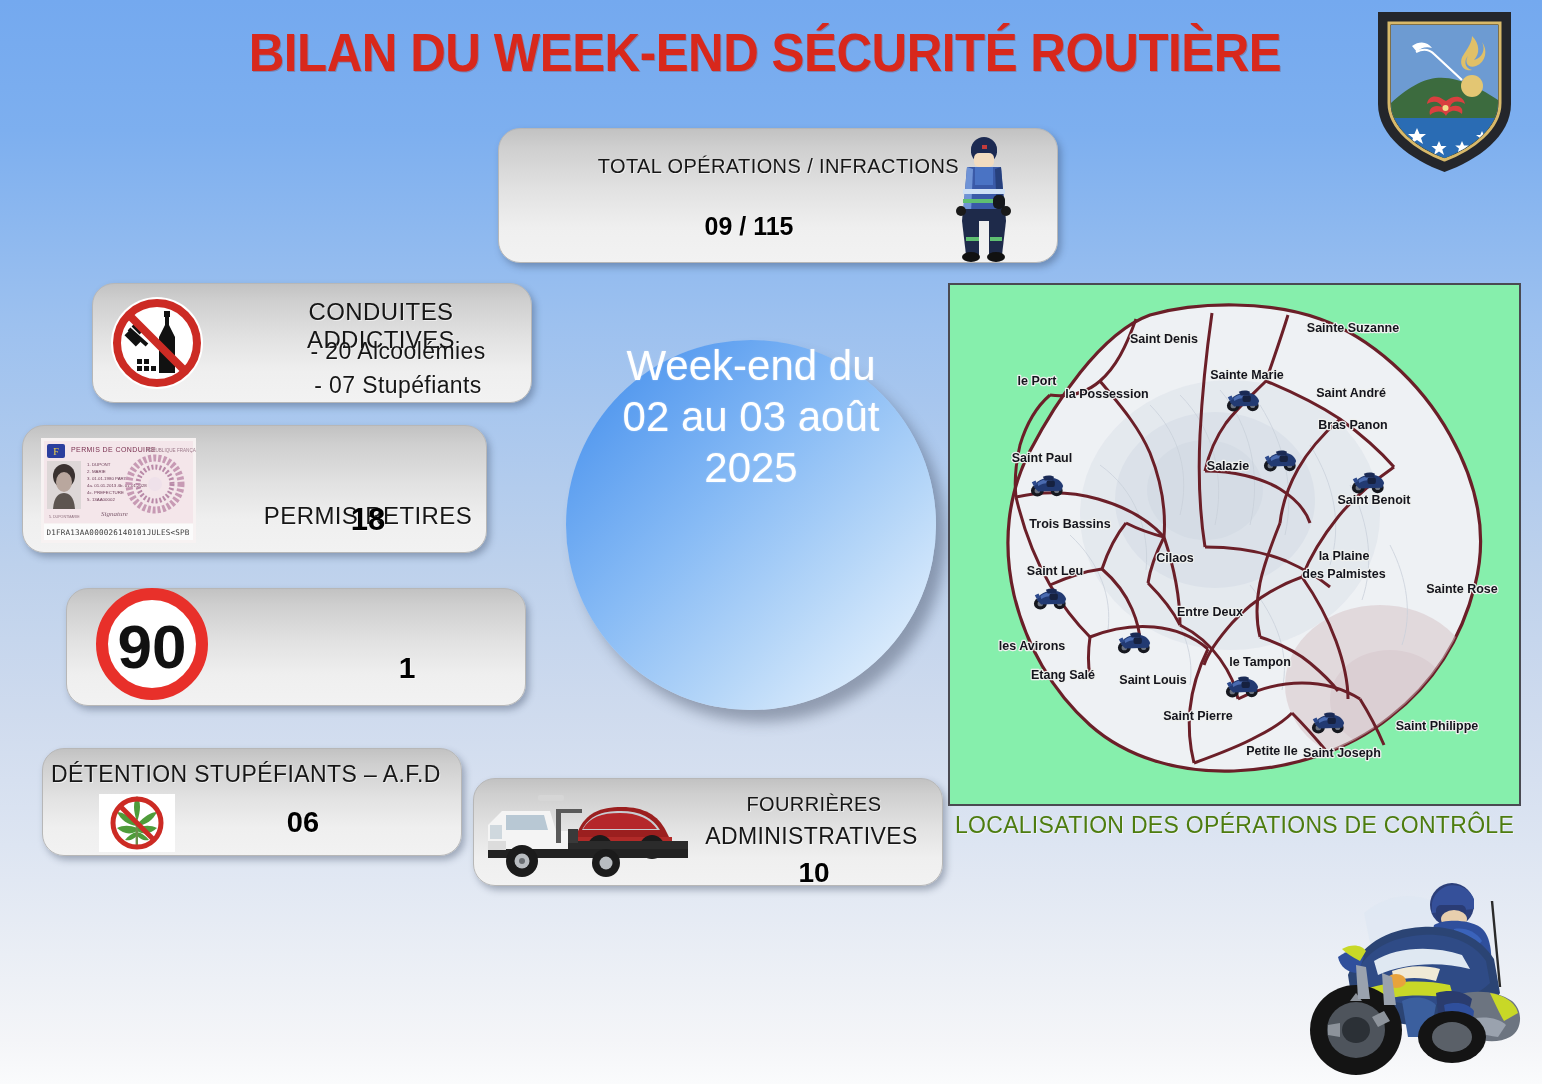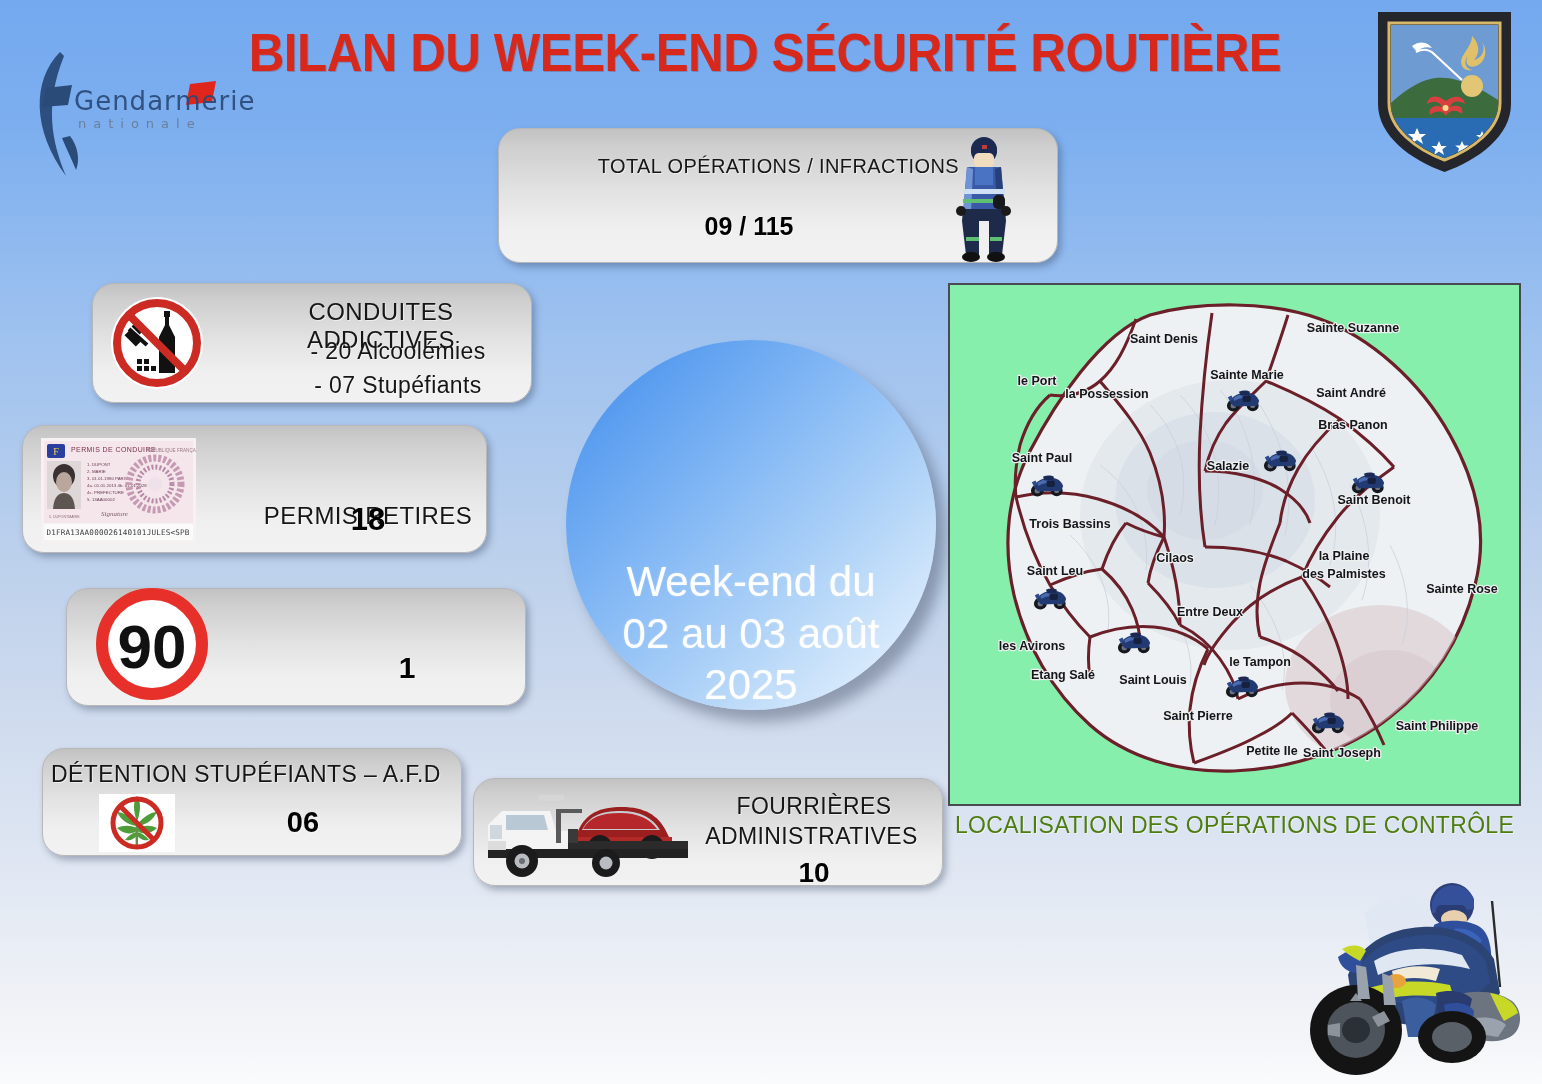--- a/index.html
+++ b/index.html
@@ -89,35 +89,35 @@
   #card-vitesse .v-sign{position:absolute;left:26px;top:-4px;width:118px;height:118px;}
 
   
   #card-detention{left:42px;top:748px;width:420px;height:108px;}
   #card-detention .d-label{position:absolute;left:8px;top:12px;width:404px;font-size:23px;}
   #card-detention .d-value{position:absolute;left:150px;top:57px;width:220px;text-align:center;font-size:29px;}
   #card-detention .d-icon{position:absolute;left:56px;top:45px;width:76px;height:58px;background:#fff;}
 
   
   #card-fourriere{left:473px;top:778px;width:470px;height:108px;}
-  #card-fourriere .f-l1{position:absolute;left:215px;top:14px;width:250px;text-align:center;font-size:23px;}
+  #card-fourriere .f-l1{position:absolute;left:215px;top:14px;width:250px;text-align:center;font-size:20px;}
   #card-fourriere .f-l2{position:absolute;left:205px;top:44px;width:265px;text-align:center;font-size:23px;}
   #card-fourriere .f-value{position:absolute;left:215px;top:78px;width:250px;text-align:center;font-size:28px;}
   #card-fourriere .f-img{position:absolute;left:8px;top:6px;width:210px;height:98px;}
 
   
   .circle-wrap{position:absolute;left:566px;top:340px;width:370px;height:370px;}
   .circle{
     position:absolute;inset:0;border-radius:50%;
     background:linear-gradient(135deg,#3e8ae8 0%,#5d9ff0 18%,#86baf5 42%,#b5d6f8 68%,#dcecfc 88%,#edf5fe 100%);
     box-shadow:10px 12px 14px rgba(60,70,90,.42);
   }
   .circle-text{
     position:absolute;inset:0;
-    display:flex;flex-direction:column;align-items:center;justify-content:flex-end;
+    display:flex;flex-direction:column;align-items:center;justify-content:flex-start;
     color:#fff;font-size:42px;line-height:1.22;text-align:center;
     font-family:"Liberation Sans", sans-serif;font-weight:300;
     text-shadow:0 0 2px rgba(255,255,255,.4);
   }
   .circle-text span{display:block;}
 
   
   .map-frame{
     position:absolute;left:948px;top:283px;width:573px;height:523px;
     background:#86efac;border:2px solid #4a4a52;box-sizing:border-box;
@@ -139,30 +139,20 @@
   
   .moto-big{position:absolute;right:8px;bottom:4px;width:230px;height:215px;}
 </style>
 </head>
 <body>
 
 <div class="page">
 
   <div class="title">BILAN DU WEEK-END SÉCURITÉ ROUTIÈRE</div>
 
-  <div class="gn-logo">
-    <svg width="215" height="130" viewBox="0 0 215 130">
-      <path d="M42 2 C14 30 14 80 48 126 C34 92 26 56 46 6 Z" fill="#2c4f80"></path>
-      <path d="M44 88 C49 100 54 110 58 120 C62 110 60 96 52 86 Z" fill="#2a4a78"></path>
-      <polygon points="28,38 54,35 50,55 24,57" fill="#2a4a78"></polygon>
-      <polygon points="172,34 198,31 194,52 168,55" fill="#e0261c"></polygon>
-    </svg>
-    <div class="gn-text">Gendarmerie</div>
-    <div class="gn-sub">nationale</div>
-  </div>
 
   <div class="badge">
     <svg width="145" height="168" viewBox="0 0 145 168">
       <path d="M6 4 H139 V96 C139 128 106 152 72.5 164 C39 152 6 128 6 96 Z" fill="#24262b"></path>
       <path d="M17 15 H128 V95 C128 121 100 142 72.5 152 C45 142 17 121 17 95 Z" fill="none" stroke="#d8b96a" stroke-width="3"></path>
       <clipPath id="shclip">
           <path d="M19 17 H126 V95 C126 120 99 140 72.5 150 C46 140 19 120 19 95 Z"></path>
         </clipPath>
       <g clip-path="url(#shclip)">
         <rect x="19" y="17" width="107" height="133" fill="#6d9bd2"></rect>

